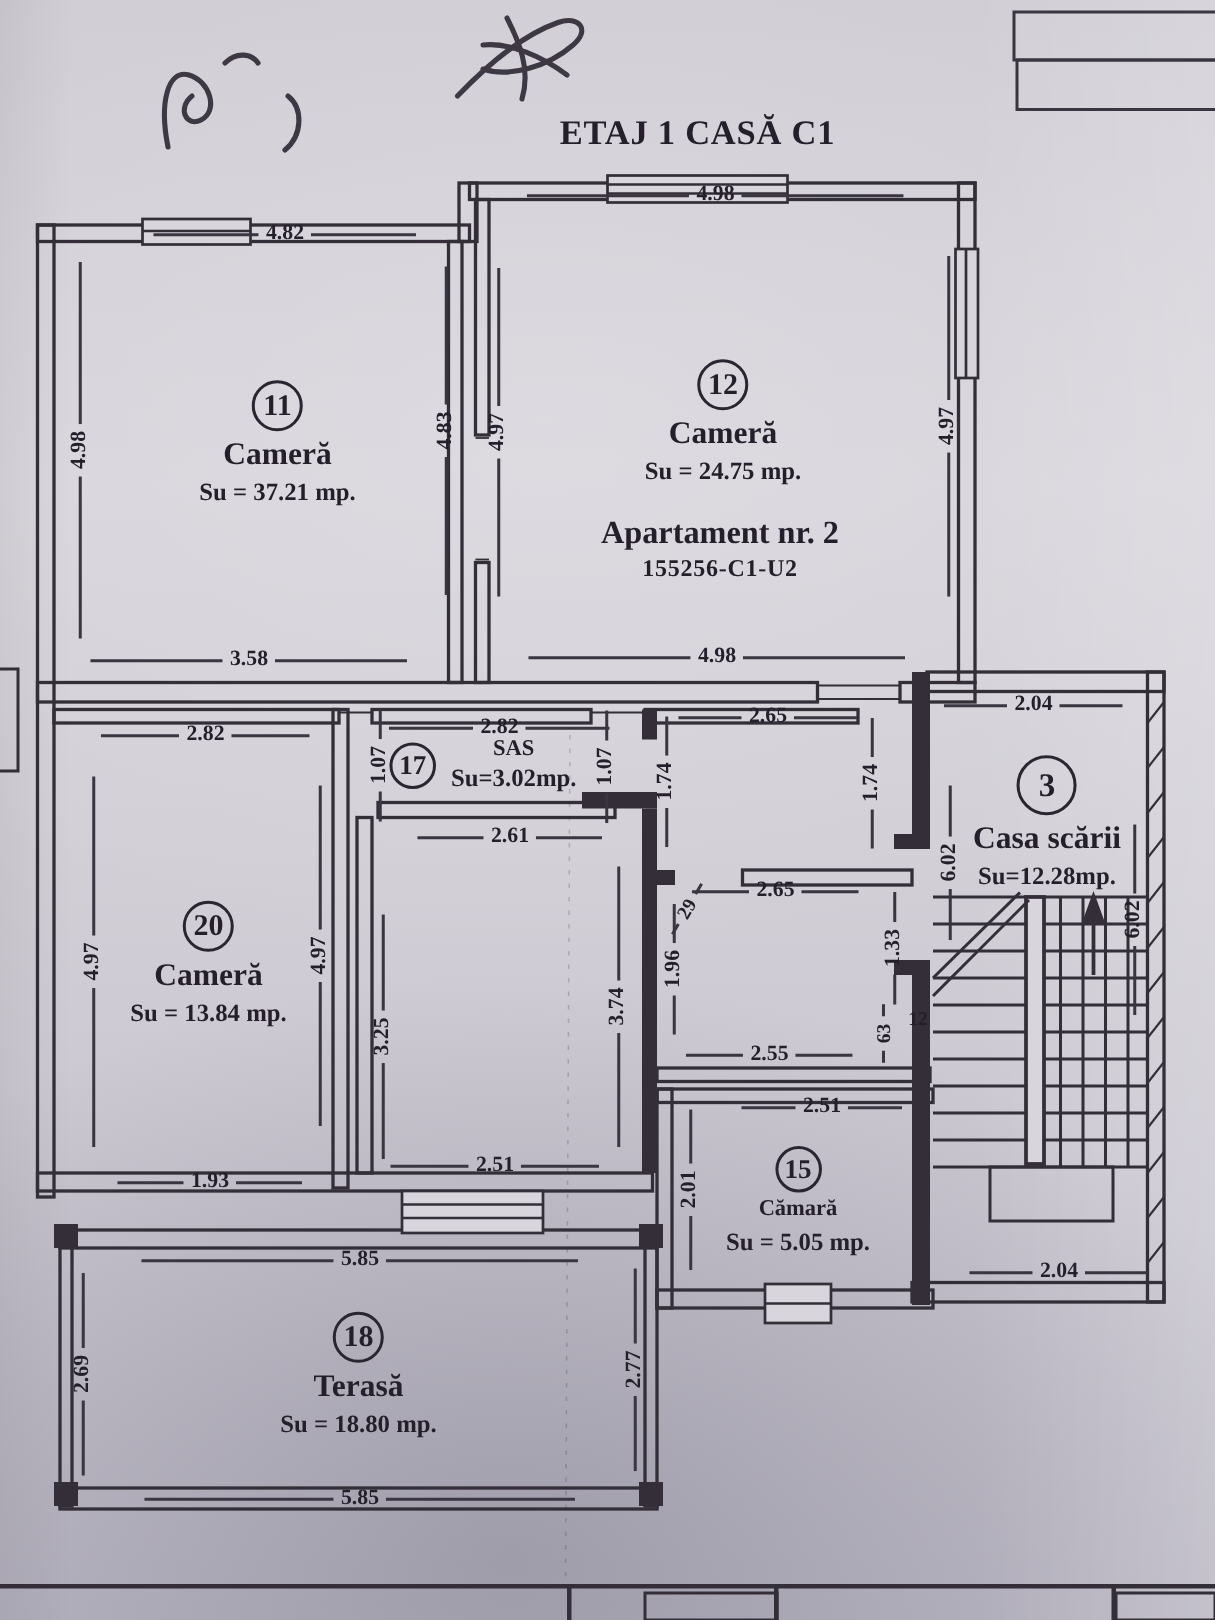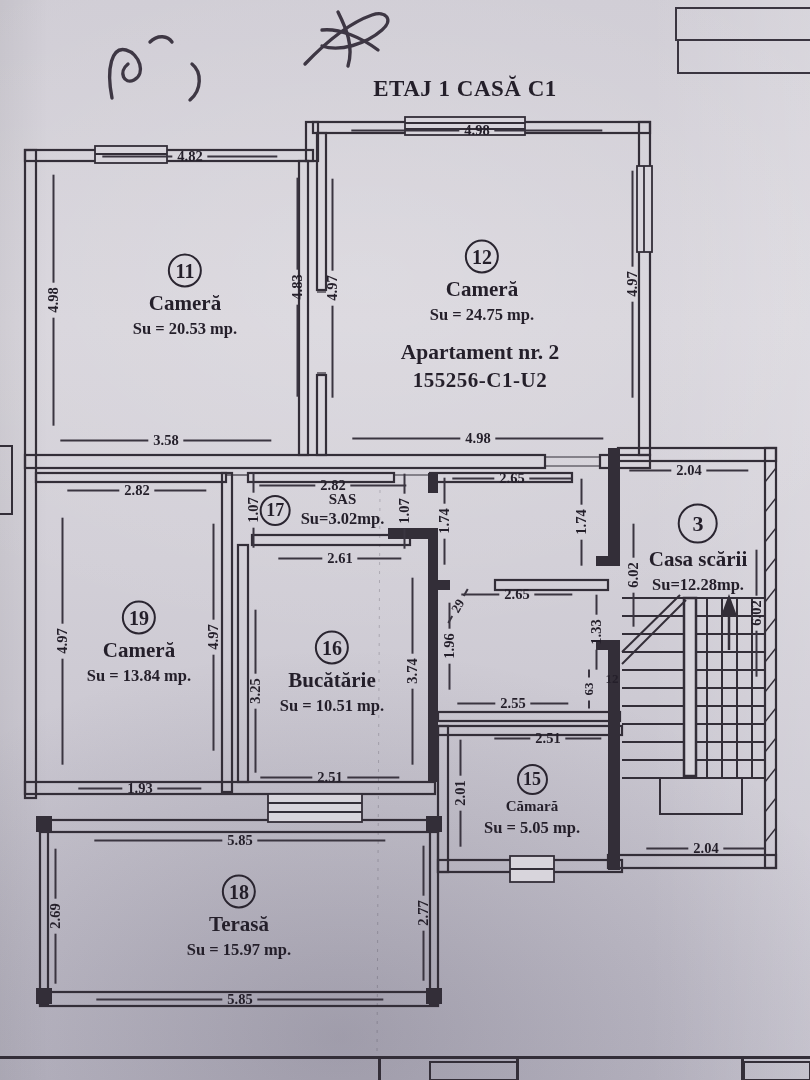--- a/index.html
+++ b/index.html
@@ -18,21 +18,21 @@
   .room{position:absolute;transform:translate(-50%,-50%);display:flex;flex-direction:column;align-items:center;gap:3px;white-space:nowrap}
   .room.row{flex-direction:row;gap:10px}
   .room .col{display:flex;flex-direction:column;align-items:center;gap:1px}
   .circle{width:34px;height:34px;border:2.5px solid #2a2530;border-radius:50%;display:flex;align-items:center;justify-content:center;font-weight:700;font-size:20px;box-sizing:border-box;flex:none}
   .circle.big{width:40px;height:40px;font-size:22px}
   .circle.sm{width:31px;height:31px;font-size:18px}
   .rname{font-weight:700;font-size:21px}
   .rname.sm{font-size:15px}
   .rarea{font-weight:600;font-size:16.5px}
   .apt1{font-weight:700;font-size:21.5px}
-  .apt2{font-weight:700;font-size:21px;letter-spacing:.5px}
+  .apt2{font-weight:700;font-size:16px;letter-spacing:.5px}
   .dim{position:absolute;display:flex;align-items:center;gap:5px;transform:translate(-50%,-50%);font-weight:600;font-size:14.5px;white-space:nowrap}
   .dim::before,.dim::after{content:"";height:2px;background:#3a3540;width:var(--lw,26px);flex:none}
   .dim.v{transform:translate(-50%,-50%) rotate(-90deg)}
   .dim.sm{font-size:13px}
   .dim.noline::before,.dim.noline::after{display:none}
 </style>
 </head>
 <body>
 
 <div id="photo">
@@ -169,21 +169,21 @@
     <line x1="380" y1="490" x2="377" y2="1056" stroke="rgba(40,35,50,.22)" stroke-dasharray="3 6"></line>
   </svg>
 
   <div class="lbl title" style="left:465px;top:89px">ETAJ 1 CASĂ C1</div>
 
   <div class="room" style="left:185px;top:296px">
     <div class="circle">
         <span>11</span>
       </div>
     <div class="rname">Cameră</div>
-    <div class="rarea">Su = 20.53 mp.</div>
+    <div class="rarea">Su = 37.21 mp.</div>
   </div>
 
   <div class="room" style="left:482px;top:282px">
     <div class="circle">
         <span>12</span>
       </div>
     <div class="rname">Cameră</div>
     <div class="rarea">Su = 24.75 mp.</div>
   </div>
 
@@ -206,49 +206,42 @@
   <div class="room" style="left:698px;top:549px">
     <div class="circle big">
         <span>3</span>
       </div>
     <div class="rname">Casa scării</div>
     <div class="rarea">Su=12.28mp.</div>
   </div>
 
   <div class="room" style="left:139px;top:643px">
     <div class="circle">
-        <span>19</span>
+        <span>20</span>
       </div>
     <div class="rname">Cameră</div>
     <div class="rarea">Su = 13.84 mp.</div>
   </div>
 
-  <div class="room" style="left:332px;top:673px">
-    <div class="circle">
-        <span>16</span>
-      </div>
-    <div class="rname">Bucătărie</div>
-    <div class="rarea">Su = 10.51 mp.</div>
-  </div>
 
 
   <div class="room" style="left:532px;top:801px">
     <div class="circle sm">
         <span>15</span>
       </div>
     <div class="rname sm">Cămară</div>
     <div class="rarea">Su = 5.05 mp.</div>
   </div>
 
   <div class="room" style="left:239px;top:917px">
     <div class="circle">
         <span>18</span>
       </div>
     <div class="rname">Terasă</div>
-    <div class="rarea">Su = 15.97 mp.</div>
+    <div class="rarea">Su = 18.80 mp.</div>
   </div>
 
   <div class="dim h" style="left:190px;top:156px;--lw:70px">
       <span>4.82</span>
     </div>
   <div class="dim h" style="left:477px;top:130px;--lw:108px">
       <span>4.98</span>
     </div>
   <div class="dim h" style="left:166px;top:440px;--lw:88px">
       <span>3.58</span>

